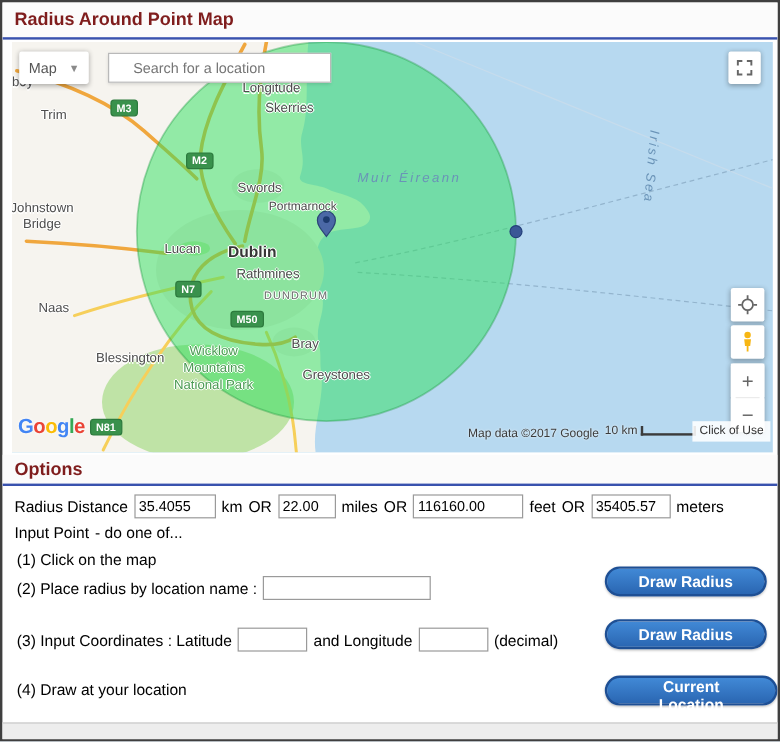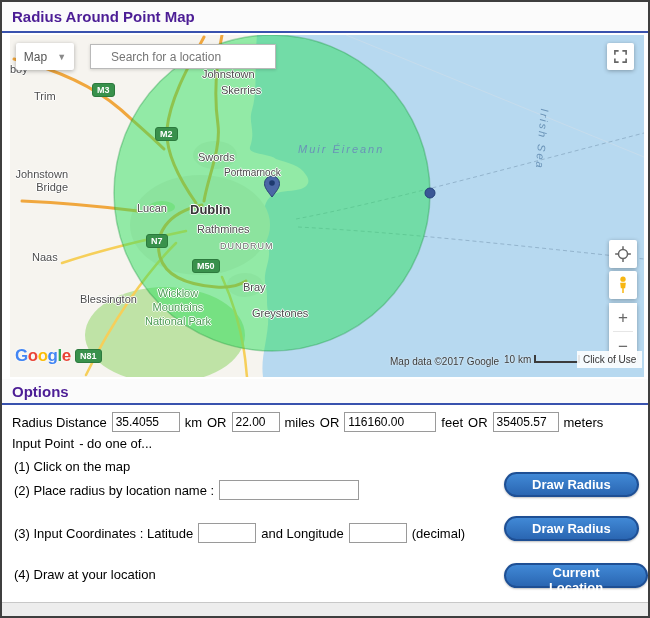--- a/index.html
+++ b/index.html
@@ -1,18 +1,18 @@
 <!DOCTYPE html>
 <html><head>
 <meta charset="utf-8">
 <style>
   *{box-sizing:border-box;margin:0;padding:0}
   body{margin:0;background:#fff;font-family:"Liberation Sans",sans-serif}
   .page{position:relative;width:650px;height:618px;border:2px solid #3f3f3f;background:#fff;overflow:hidden}
-  .section-title{font-size:15px;font-weight:bold;color:#4c1d95}
+  .section-title{font-size:15px;font-weight:bold;color:#7f1d1d}
   .page-header{position:absolute;top:0;left:0;right:0;height:31px;background:#fbfbfb;border-bottom:2px solid #3952ae}
   .page-header .section-title{position:absolute;left:10px;top:6px}
   .options-header{position:absolute;top:377px;left:0;right:0;height:26px;background:#fbfbfb;border-bottom:2px solid #3952ae}
   .options-header .section-title{position:absolute;left:10px;top:4px}
 
   .map{position:absolute;left:8px;top:33px;width:634px;height:342px;background:#b7d9f0;overflow:hidden}
   .map svg.base{position:absolute;left:0;top:0;display:block}
   .mlabel{position:absolute;font-size:11px;color:#4d4d4d;white-space:nowrap;
     text-shadow:1px 0 #fff,-1px 0 #fff,0 1px #fff,0 -1px #fff;pointer-events:none}
   .city{font-size:13px;font-weight:bold;color:#363636}
@@ -100,23 +100,23 @@
       <circle cx="420" cy="158" r="5" fill="#3a5796" stroke="#24407a" stroke-width="1"></circle>
 
       <g>
         <path d="M262,162 c-5,-6.5 -7.5,-9.5 -7.5,-13.5 a7.5,7.5 0 1 1 15,0 c0,4 -2.5,7 -7.5,13.5 Z" fill="#4b68a6" stroke="#2b4476" stroke-width="1"></path>
         <circle cx="262" cy="148" r="2.8" fill="#1d3a6e"></circle>
       </g>
     </svg>
 
     <div class="mlabel" style="left:0px;top:28px">boy</div>
     <div class="mlabel" style="left:24px;top:55px">Trim</div>
-    <div class="mlabel" style="left:192px;top:33px">Johnstown</div>
+    <div class="mlabel" style="left:192px;top:33px">Longitude</div>
     <div class="mlabel" style="left:211px;top:49px">Skerries</div>
-    <div class="mlabel" style="left:-8px;top:133px;width:66px;white-space:normal;text-align:right;line-height:1.2">Johnstown Bridge</div>
+    <div class="mlabel" style="left:-8px;top:133px;width:66px;white-space:normal;text-align:center;line-height:1.2">Johnstown Bridge</div>
     <div class="mlabel" style="left:188px;top:116px">Swords</div>
     <div class="mlabel small" style="left:214px;top:132px">Portmarnock</div>
     <div class="mlabel water-label" style="left:288px;top:108px">Muir Éireann</div>
     <div class="mlabel water-label rotated" style="left:541px;top:74px">Irish Sea</div>
     <div class="mlabel" style="left:127px;top:167px">Lucan</div>
     <div class="mlabel city" style="left:180px;top:167px">Dublin</div>
     <div class="mlabel" style="left:187px;top:188px">Rathmines</div>
     <div class="mlabel tiny" style="left:210px;top:206px">DUNDRUM</div>
     <div class="mlabel" style="left:22px;top:216px">Naas</div>
     <div class="mlabel" style="left:233px;top:246px">Bray</div>

